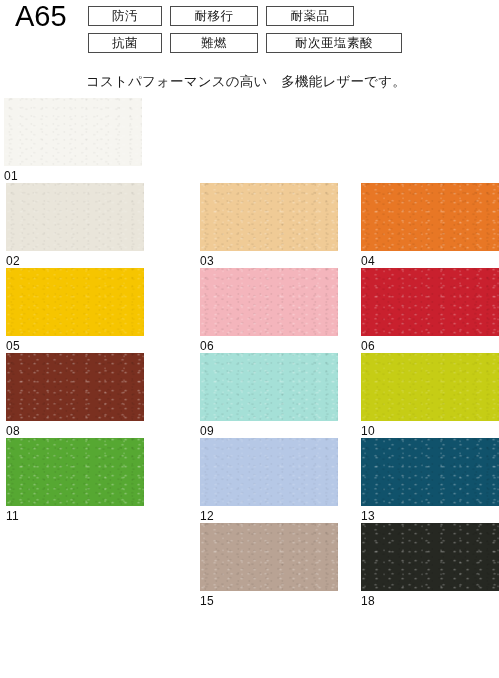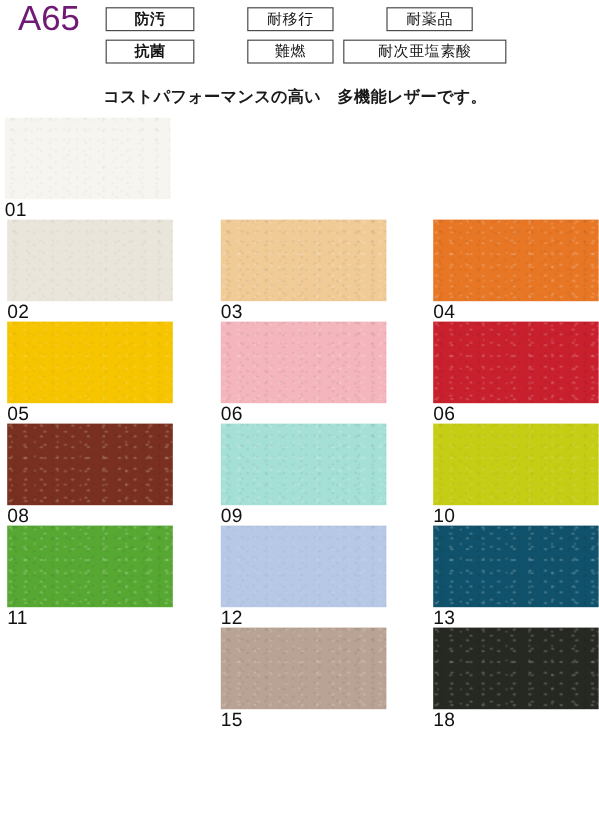--- a/index.html
+++ b/index.html
@@ -27,21 +27,21 @@
     height: 64px;
   }
   #product-code {
     position: absolute;
     left: 15px;
     top: 1px;
     font-size: 29px;
     line-height: 30px;
     font-weight: 400;
     letter-spacing: 0px;
-    color: #701a75;
+    color: #000000;
     font-family: "Liberation Sans", "DejaVu Sans", sans-serif;
   }
   .badge-row {
     position: absolute;
     left: 88px;
     display: flex;
     gap: 8px;
   }
   #badge-row-1 { top: 6px; }
   #badge-row-2 { top: 33px; }
@@ -51,57 +51,56 @@
     background: #ffffff;
     height: 20px;
     line-height: 17px;
     text-align: center;
     font-size: 12.5px;
     color: #151515;
     font-family: "DejaVu Sans", "Liberation Sans", sans-serif;
     letter-spacing: 0.5px;
     white-space: nowrap;
   }
-  .badge.w-sm { width: 74px; font-weight: bold; }
-  .badge.w-md { width: 72px; margin-left: 36px; }
+  .badge.w-sm { width: 74px; }
+  .badge.w-md { width: 88px; }
   .badge.w-lg { width: 136px; }
 
   
   #description {
     position: absolute;
     left: 86px;
     top: 72px;
     font-size: 13.5px;
     line-height: 19px;
     color: #1a1a1a;
     font-family: "DejaVu Sans", "Liberation Sans", sans-serif;
     letter-spacing: 0.2px;
     white-space: nowrap;
-    font-weight: bold;
   }
 
   
   #swatch-grid {
     position: absolute;
     left: 0;
     top: 98px;
     width: 499px;
   }
   .swatch-row {
     position: relative;
     width: 499px;
     height: 85px;
   }
   .swatch-cell {
     position: absolute;
     top: 0;
     width: 138px;
   }
   .swatch-cell.col-0 { left: 6px; }
-  .swatch-cell.col-1 { left: 168px; padding-left: 16px; }
+  .swatch-cell.col-1 { left: 184px; padding-left: 16px; }
   .swatch-cell.col-2 { left: 361px; }
 
   .swatch-chip {
     width: 138px;
     height: 68px;
     position: relative;
     overflow: hidden;
     background-repeat: repeat;
   }
   
@@ -119,21 +118,21 @@
     background-size: 13px 9px, 17px 11px, 11px 8px, 15px 10px, 19px 12px, 12px 9px;
     background-position: 0 0, 4px 3px, 7px 1px, 2px 5px, 9px 6px, 5px 2px;
     opacity: 0.9;
     pointer-events: none;
   }
   .swatch-chip.grain-strong::after { opacity: 1; }
   .swatch-chip.grain-soft::after { opacity: 0.55; }
 
   .swatch-label {
     margin-top: 2px;
-    font-size: 16px;
+    font-size: 12px;
     line-height: 16px;
     color: #111111;
     font-family: "Liberation Sans", "DejaVu Sans", sans-serif;
     letter-spacing: 0.3px;
   }
 
   
   #swatch-row-0 .swatch-cell.col-0 { left: 4px; }
 </style>
 </head>

